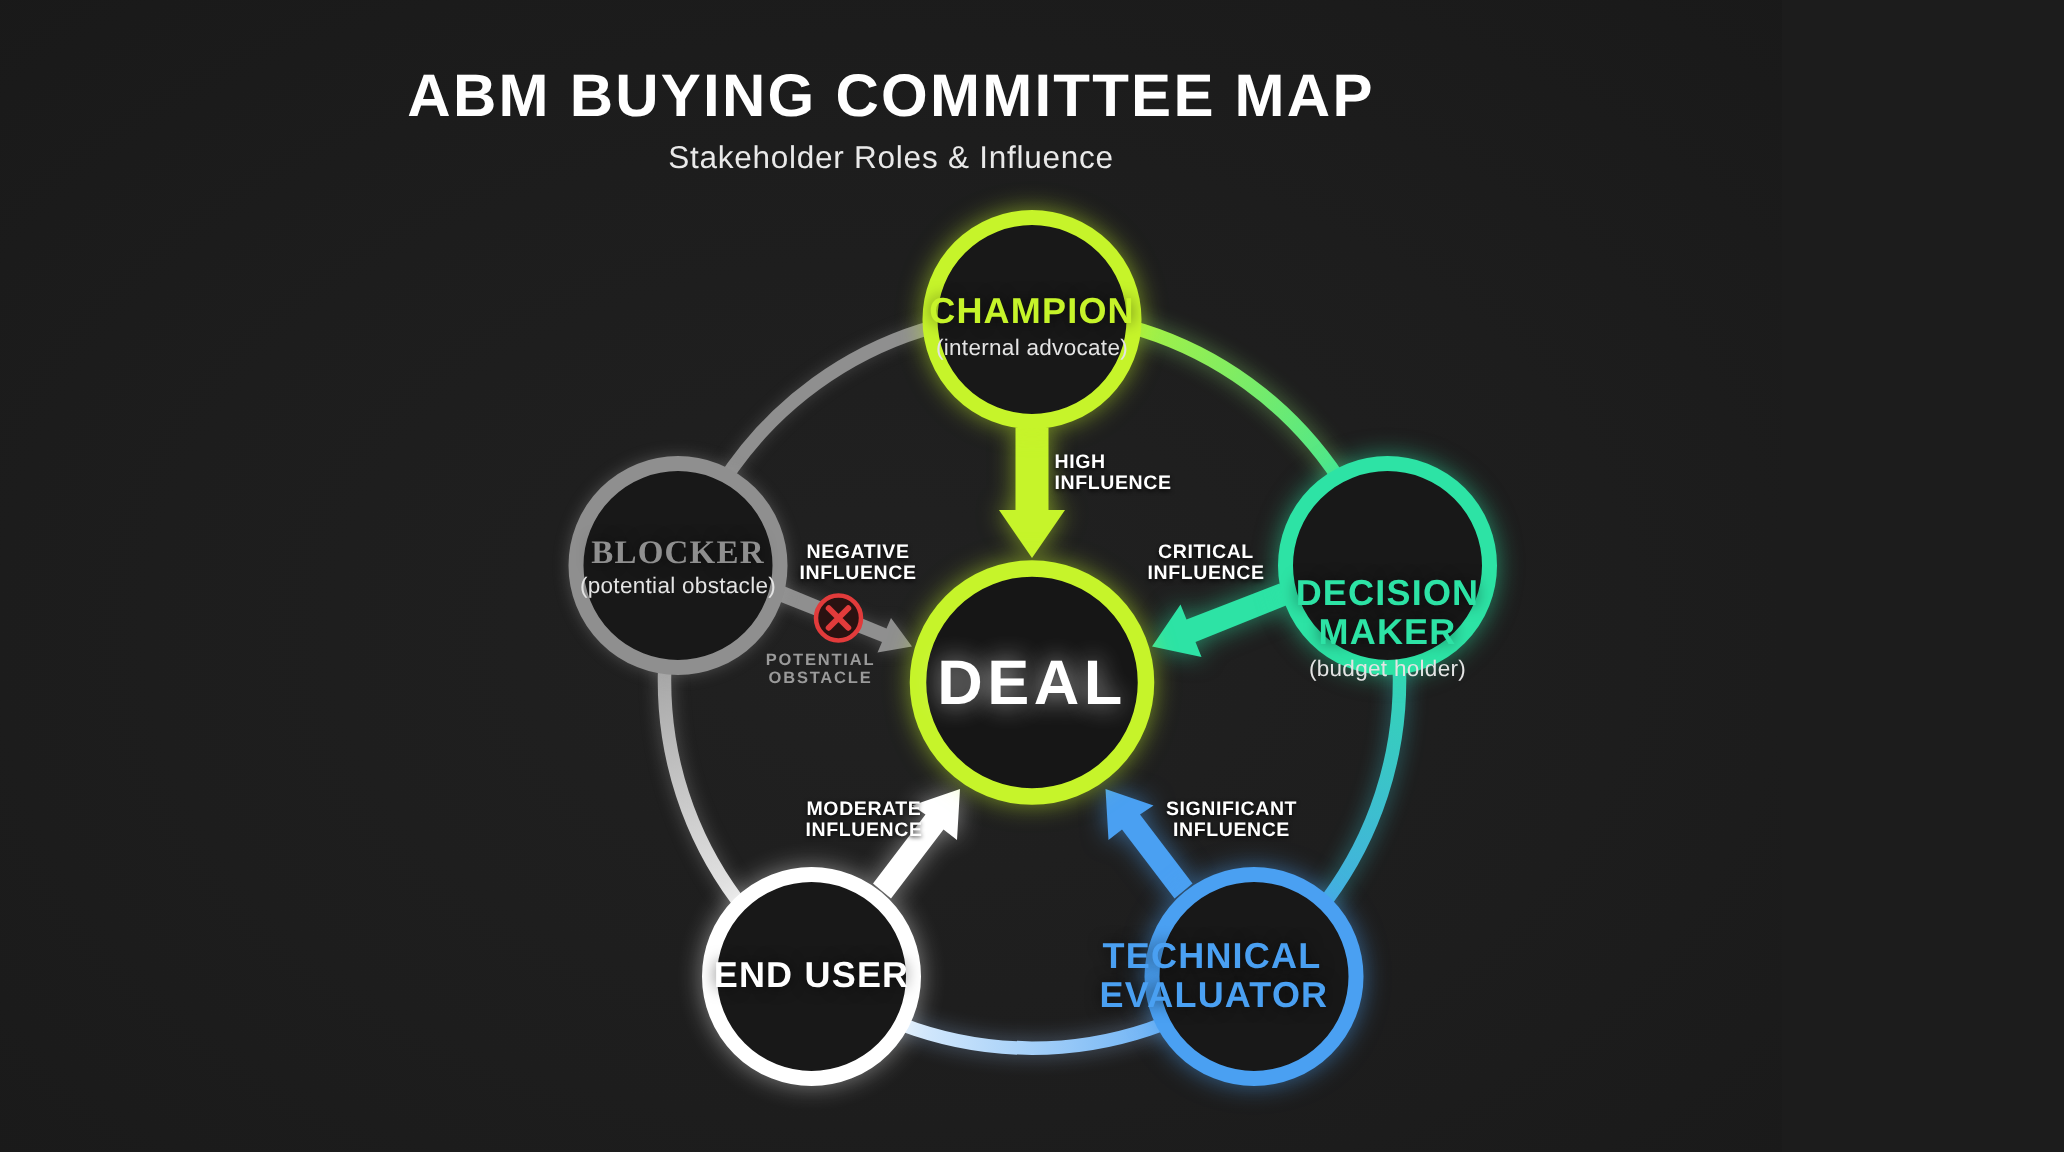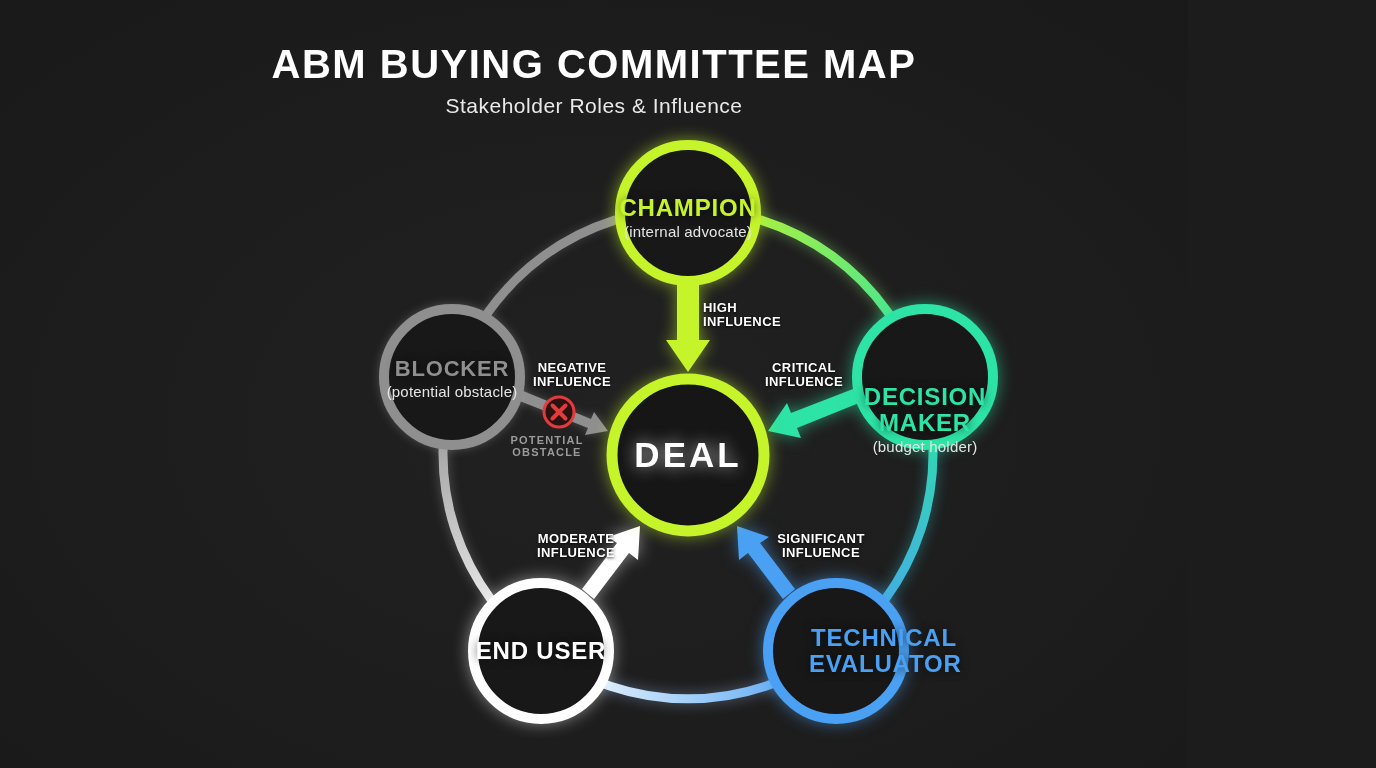--- a/index.html
+++ b/index.html
@@ -40,21 +40,21 @@
   .caption .lbl{
     display:block;font-size:24px;font-weight:800;letter-spacing:.8px;
     white-space:pre-line;text-shadow:0 0 10px rgba(0,0,0,.6);
   }
   .caption .sub{
     display:block;margin-top:3px;font-size:15px;font-weight:400;
     letter-spacing:.2px;color:#e4e4e4;
   }
   .caption-blocker .lbl{font-size:22px;}
   .caption-deal .lbl{
-    font-size:35px;letter-spacing:3px;color:#ffffff;
+    font-size:42px;letter-spacing:3px;color:#ffffff;
     text-shadow:0 0 16px rgba(255,255,255,.65);
   }
   
   .influence{
     position:absolute;font-size:13px;font-weight:800;line-height:1.07;
     letter-spacing:.4px;color:#ffffff;white-space:pre-line;
     text-shadow:0 1px 3px rgba(0,0,0,.85);
   }
   .inf-center{transform:translateX(-50%);text-align:center;}
   .note{
@@ -121,29 +121,29 @@
 
   <div class="caption" style="left:688px;top:218px;width:160px;">
     <span class="lbl" style="color: rgb(198, 244, 42);">CHAMPION</span>
     <span class="sub">(internal advocate)</span>
   </div>
   <div class="caption" style="left:925px;top:379px;width:150px;margin-top:40px;">
     <span class="lbl" style="color: rgb(45, 227, 165);">DECISION
 MAKER</span>
     <span class="sub">(budget holder)</span>
   </div>
-  <div class="caption" style="left:884px;top:651px;width:150px;">
+  <div class="caption" style="left:808px;top:651px;width:150px;">
     <span class="lbl" style="color: rgb(74, 160, 242);">TECHNICAL
 EVALUATOR</span>
   </div>
   <div class="caption" style="left:541px;top:651px;width:150px;">
     <span class="lbl" style="color: rgb(255, 255, 255);">END USER</span>
   </div>
   <div class="caption caption-blocker" style="left:452px;top:378px;width:170px;">
-    <span class="lbl" style="color: rgb(143, 143, 143);">BLOCKER</span>
+    <span class="lbl" style="color: rgb(143, 143, 143); font-family: Liberation Serif, serif;">BLOCKER</span>
     <span class="sub">(potential obstacle)</span>
   </div>
   <div class="caption caption-deal" style="left:688px;top:455px;width:200px;">
     <span class="lbl">DEAL</span>
   </div>
 
   <div class="influence" style="left:703px;top:301px;">HIGH
 INFLUENCE</div>
   <div class="influence inf-center" style="left:804px;top:361px;">CRITICAL
 INFLUENCE</div>

